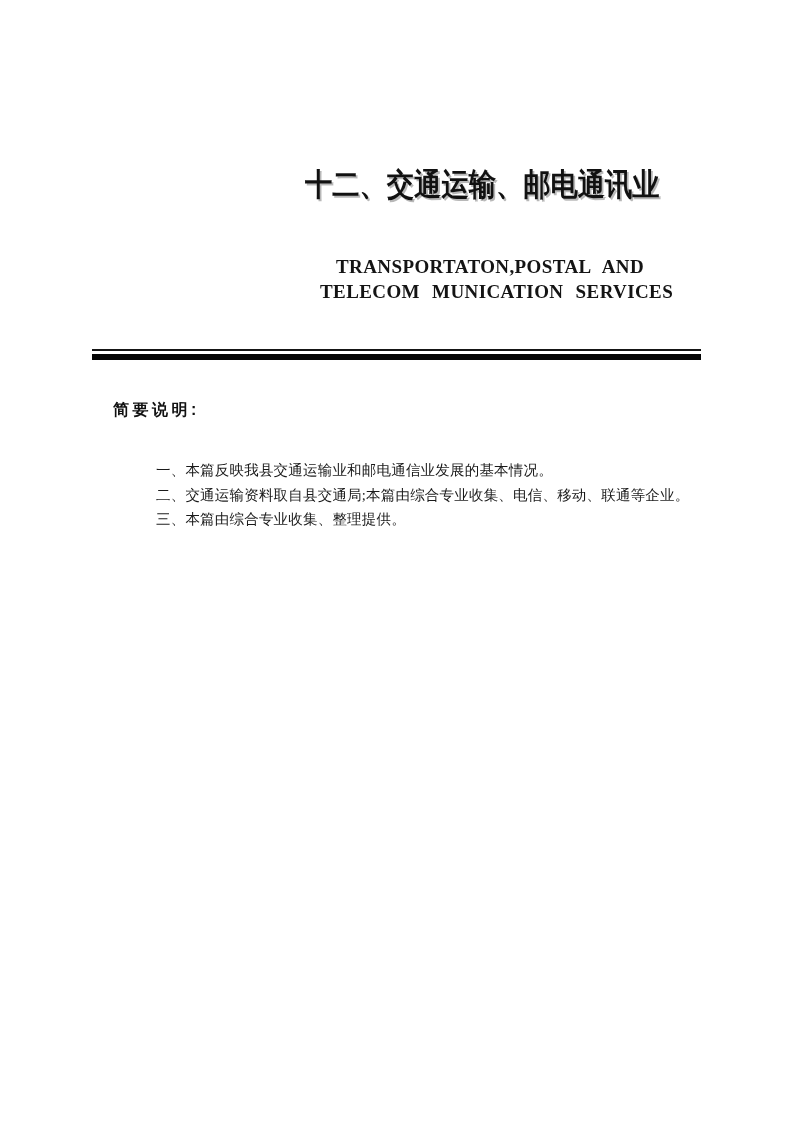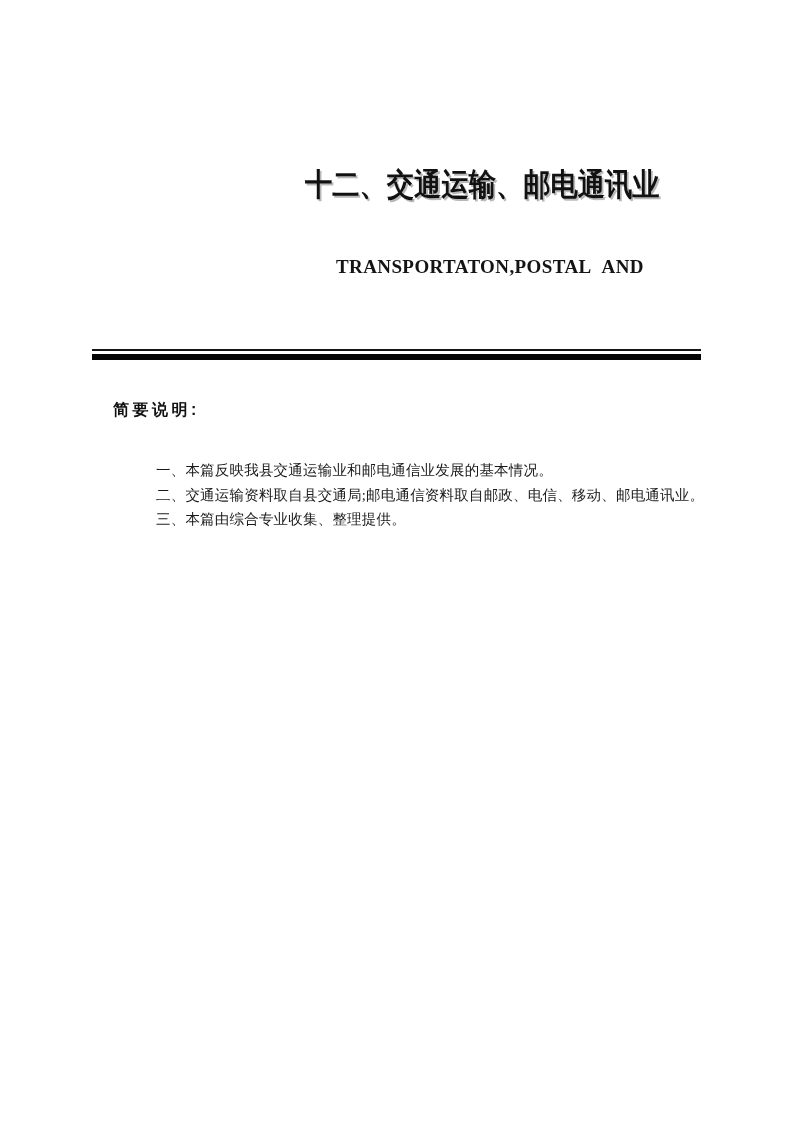--- a/index.html
+++ b/index.html
@@ -26,24 +26,24 @@
     line-height: 38px;
     color: #111111;
     white-space: nowrap;
     letter-spacing: 0px;
     transform: scaleX(0.88);
     transform-origin: left center;
     text-shadow: 2px 2px 0 rgba(0,0,0,0.28);
   }
   .title-en {
     position: absolute;
-    left: 304px;
+    left: 320px;
     top: 254px;
     width: 340px;
-    text-align: right;
+    text-align: center;
     font-family: "Liberation Serif", serif;
     font-weight: bold;
     font-size: 19px;
     line-height: 25px;
     color: #141414;
     letter-spacing: 0.4px;
     word-spacing: 7px;
   }
   .title-en .en-line {
     white-space: nowrap;
@@ -95,29 +95,30 @@
 </style>
 </head>
 <body>
 
 <div class="page">
 
   <div class="title-cn">十二、交通运输、邮电通讯业</div>
 
   <div class="title-en">
     <div class="en-line">TRANSPORTATON,POSTAL AND</div>
+    <div class="en-line">TELECOM MUNICATION SERVICES</div>
   </div>
 
   <div class="rule">
     <div class="rule-thin"></div>
     <div class="rule-gap"></div>
     <div class="rule-thick"></div>
   </div>
 
   <div class="section-label">简要说明:</div>
 
   <div class="notes">
     <div class="note-line">一、本篇反映我县交通运输业和邮电通信业发展的基本情况。</div>
-    <div class="note-line">二、交通运输资料取自县交通局;邮电通信资料取自邮政、电信、移动、邮电通讯业。</div>
+    <div class="note-line">二、交通运输资料取自县交通局;本篇由综合专业收集、电信、移动、联通等企业。</div>
     <div class="note-line">三、本篇由综合专业收集、整理提供。</div>
   </div>
 
 </div>
 
 </body></html>

